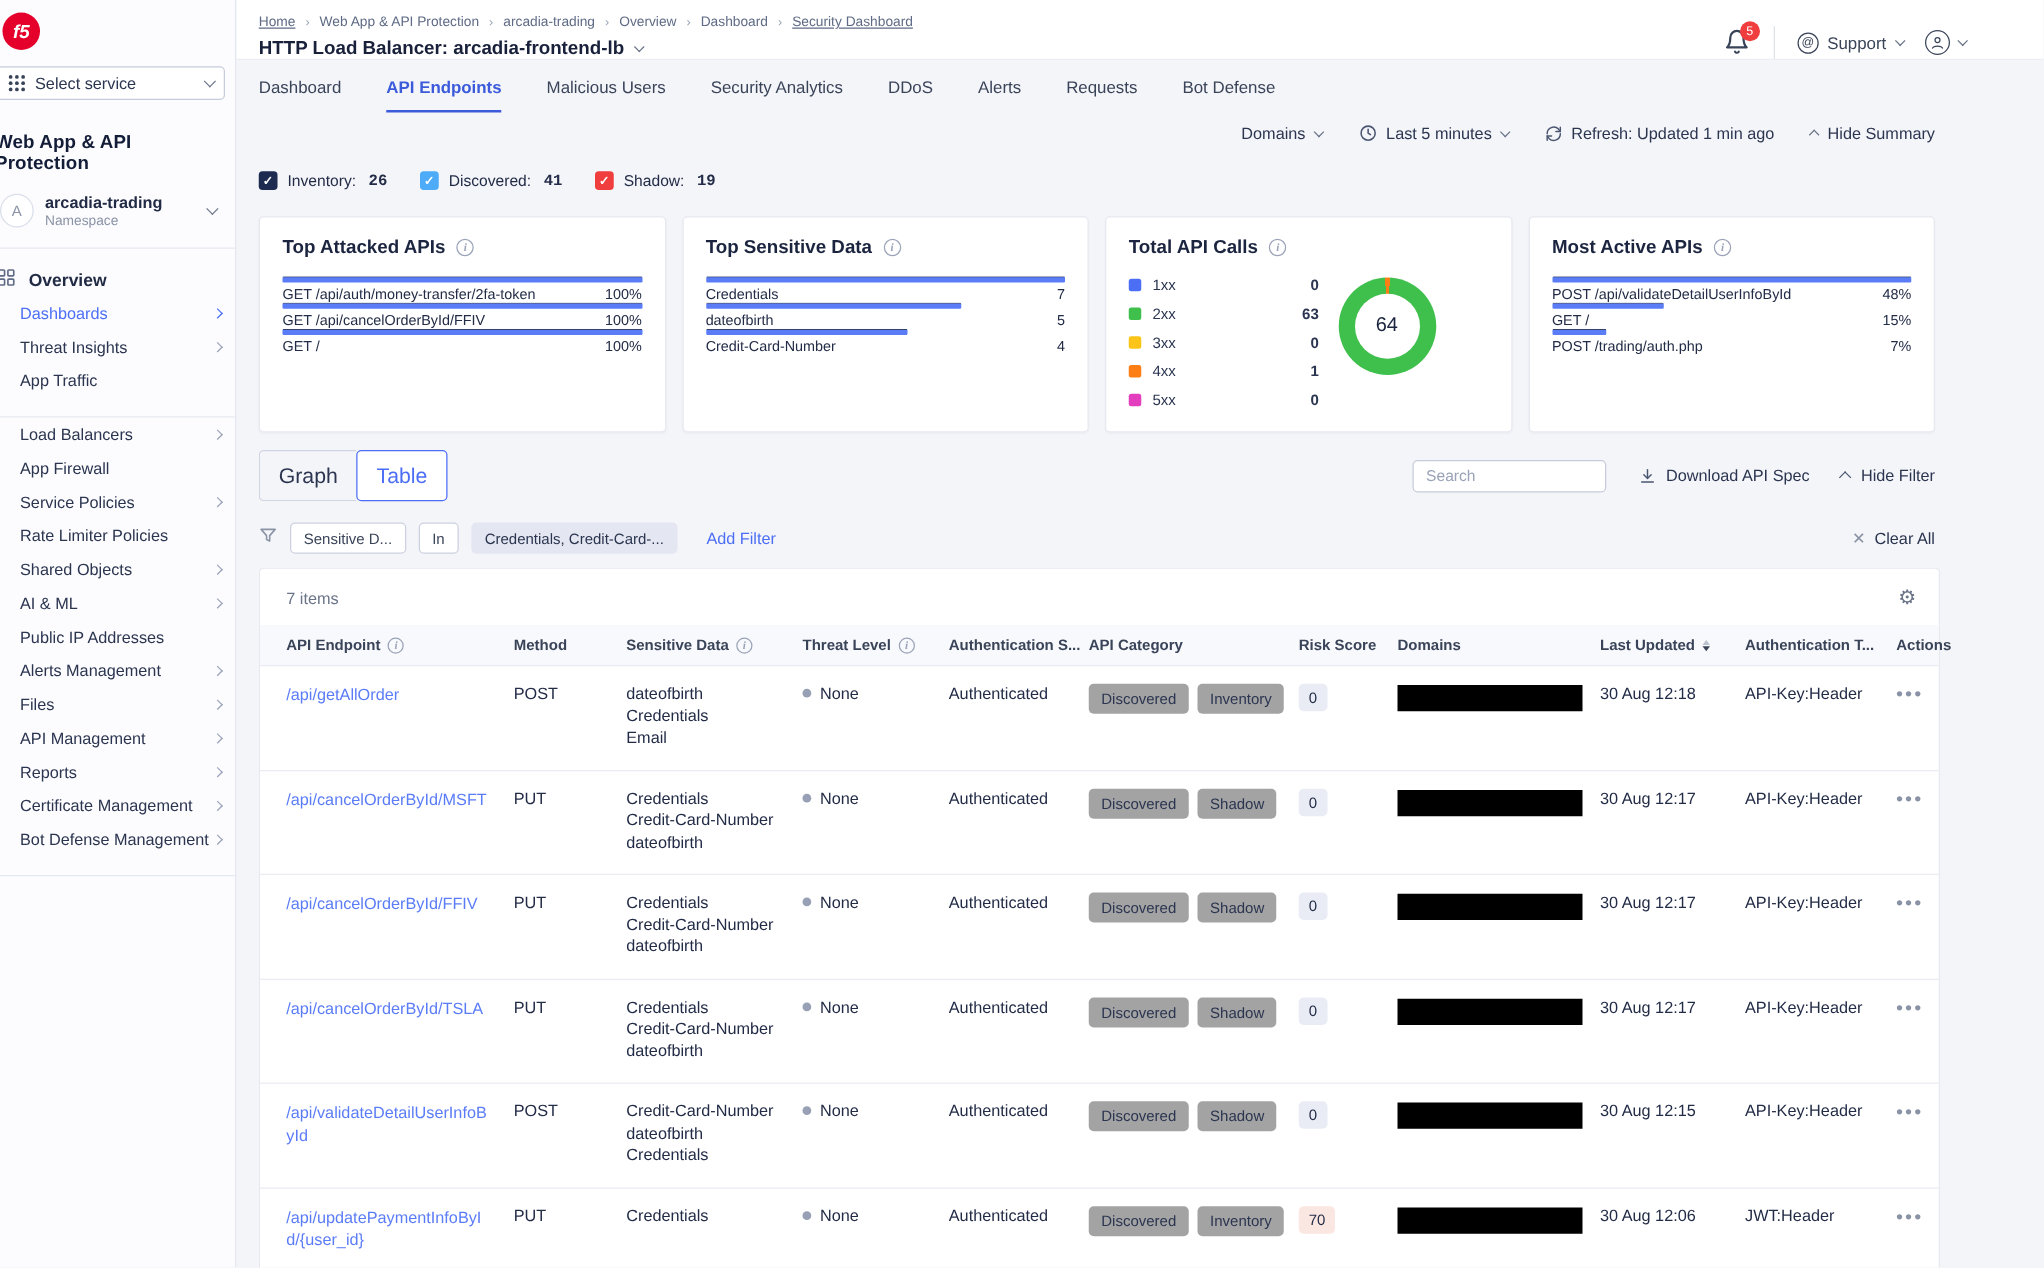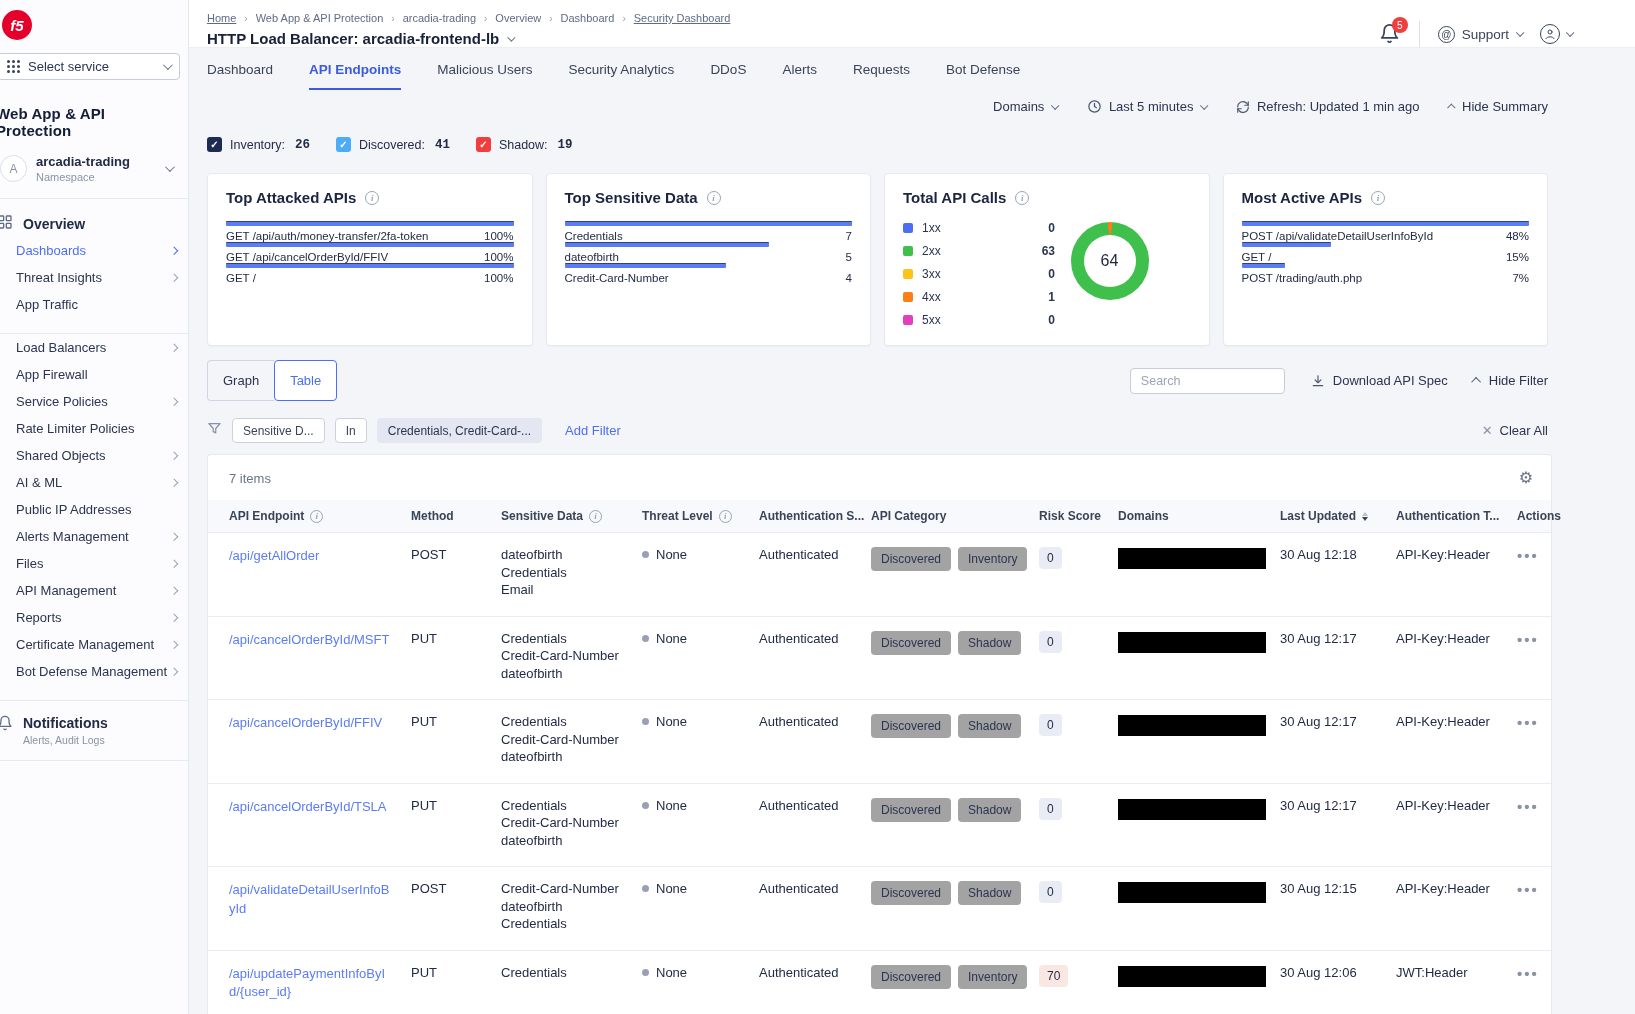--- a/index.html
+++ b/index.html
@@ -81,21 +81,21 @@
   .ld-wrap { display:flex; margin-top:10px; }
   .legend { width:152px; }
   .lg-row { display:flex; align-items:center; gap:9px; height:23px; font-size:12px; color:#2b3550; }
   .sw { width:10px; height:10px; border-radius:2px; flex:none; }
   .lg-val { margin-left:auto; font-weight:bold; }
   .donut { width:78px; height:78px; border-radius:50%; margin:6px 42px 0 auto; position:relative; }
   .donut::after { content:""; position:absolute; inset:13px; background:#fff; border-radius:50%; }
   .donut .total { position:absolute; inset:0; display:flex; align-items:center; justify-content:center; font-size:16px; color:#1c2540; z-index:1; }
 
   .table-toolbar { display:flex; align-items:center; margin-top:14px; }
-  .seg { height:41px; display:flex; align-items:center; padding:0 15px; font-size:13px; color:#2b3550; border:1px solid #cfd5e2; cursor:pointer; }
+  .seg { height:41px; display:flex; align-items:center; padding:0 15px; font-size:17px; color:#2b3550; border:1px solid #cfd5e2; cursor:pointer; }
   .seg.first { border-radius:4px 0 0 4px; border-right:none; }
   .seg.active { border:1.5px solid #4c6ef5; color:#4c6ef5; background:#fff; border-radius:4px; }
   .tt-right { margin-left:auto; display:flex; align-items:center; gap:26px; }
   .search { width:155px; height:26px; border:1px solid #c6ccd9; border-radius:4px; background:#fff; font-size:12.5px; padding:0 10px; color:#232c47; font-family:inherit; }
   .search::placeholder { color:#9aa3b8; }
   .tt-act { display:flex; align-items:center; gap:8px; font-size:13px; color:#2b3550; cursor:pointer; }
   .tt-act svg, .tt-act .chev { color:#4a5570; }
 
   .filter-row { display:flex; align-items:center; gap:10px; margin-top:17px; }
   .funnel { color:#8a93a6; }
@@ -225,32 +225,20 @@
       <div class="nav-item">
         <span>Certificate Management</span>
         <span class="chev right"></span>
       </div>
       <div class="nav-item">
         <span>Bot Defense Management</span>
         <span class="chev right"></span>
       </div>
     </div>
   <div class="sb-div"></div>
-  <div class="notif">
-    <span class="hd-ic">
-      <svg class="ic" width="16" height="16" viewBox="0 0 24 24">
-          <path d="M18 8a6 6 0 10-12 0c0 7-3 9-3 9h18s-3-2-3-9"></path>
-          <path d="M13.7 21a2 2 0 01-3.4 0"></path>
-        </svg>
-    </span>
-    <span>
-      <div class="t">Notifications</div>
-      <div class="s">Alerts, Audit Logs</div>
-    </span>
-  </div>
 </aside>
 
 <div class="main">
   <header class="topbar">
     <div>
       <div class="crumbs" id="breadcrumb">
           <span class="c u">Home</span>
           <span class="sep">›</span>
           <span class="c">Web App &amp; API Protection</span>
           <span class="sep">›</span>

